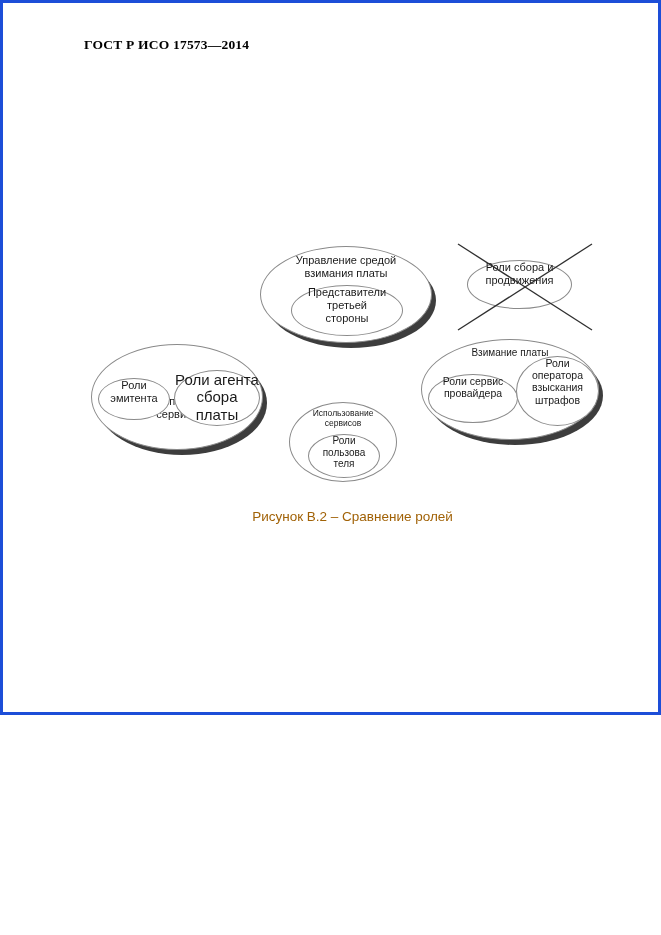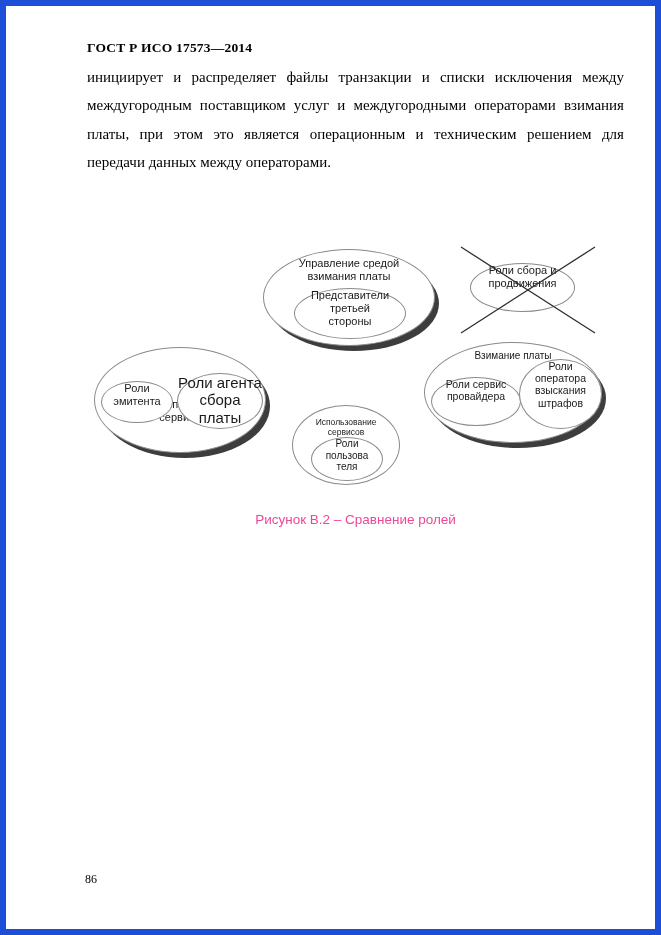--- a/index.html
+++ b/index.html
@@ -1,22 +1,22 @@
 <!DOCTYPE html>
 <html><head>
 <meta charset="utf-8">
 <style>
   * { margin: 0; padding: 0; box-sizing: border-box; }
   html, body { background: #ffffff; }
   .page {
     position: relative;
     width: 661px;
-    height: 935px;
+    height: 715px;
     background: #ffffff;
-    border: 6px solid #1d4ed8;
+    border: 3px solid #1d4ed8;
     font-family: "Liberation Serif", serif;
     color: #000000;
     overflow: hidden;
   }
   .doc-header {
     position: absolute;
     left: 81px;
     top: 34px;
     font-size: 13.5px;
     font-weight: bold;
@@ -80,39 +80,38 @@
     overflow: visible;
   }
   .caption {
     position: absolute;
     left: 81px;
     top: 506px;
     width: 537px;
     text-align: center;
     font-family: "Liberation Sans", sans-serif;
     font-size: 13.5px;
-    color: #ec4899;
+    color: #a16207;
   }
   .page-number {
     position: absolute;
     left: 79px;
     top: 866px;
     font-size: 12px;
     text-align: right;
   }
 </style>
 </head>
 <body>
 
 <div class="page">
 
   <div class="doc-header">ГОСТ Р ИСО 17573—2014</div>
 
   <div class="text-block">
-    <p class="para">инициирует и распределяет файлы транзакции и списки исключения между междугородным поставщиком услуг и междугородными операторами взимания платы, при этом это является операционным и техническим решением для передачи данных между операторами.</p>
   </div>
 
   <div class="diagram">
 
     <div class="ellipse shadowed" style="left:257px; top:243px; width:172px; height:97px;">
       <div class="ellipse-title" style="top:7px; font-size:11px;">Управление средой
 взимания платы</div>
       <div class="ellipse inner" style="left:30px; top:38px; width:112px; height:51px; font-size:11px;">
         <span>Представители
 третьей
@@ -151,21 +150,21 @@
       </div>
       <div class="ellipse inner" style="left:94px; top:16px; width:83px; height:70px; font-size:10.5px;">
         <span>Роли
 оператора
 взыскания
 штрафов</span>
       </div>
     </div>
 
     <div class="ellipse" style="left:286px; top:399px; width:108px; height:80px;">
-      <div class="ellipse-title" style="top:11px; font-size:8.5px;">Использование
+      <div class="ellipse-title" style="top:5px; font-size:8.5px;">Использование
 сервисов</div>
       <div class="ellipse inner" style="left:18px; top:31px; width:72px; height:44px; font-size:10px;">
         <span>Роли
 пользова
 теля</span>
       </div>
     </div>
 
   </div>
 

